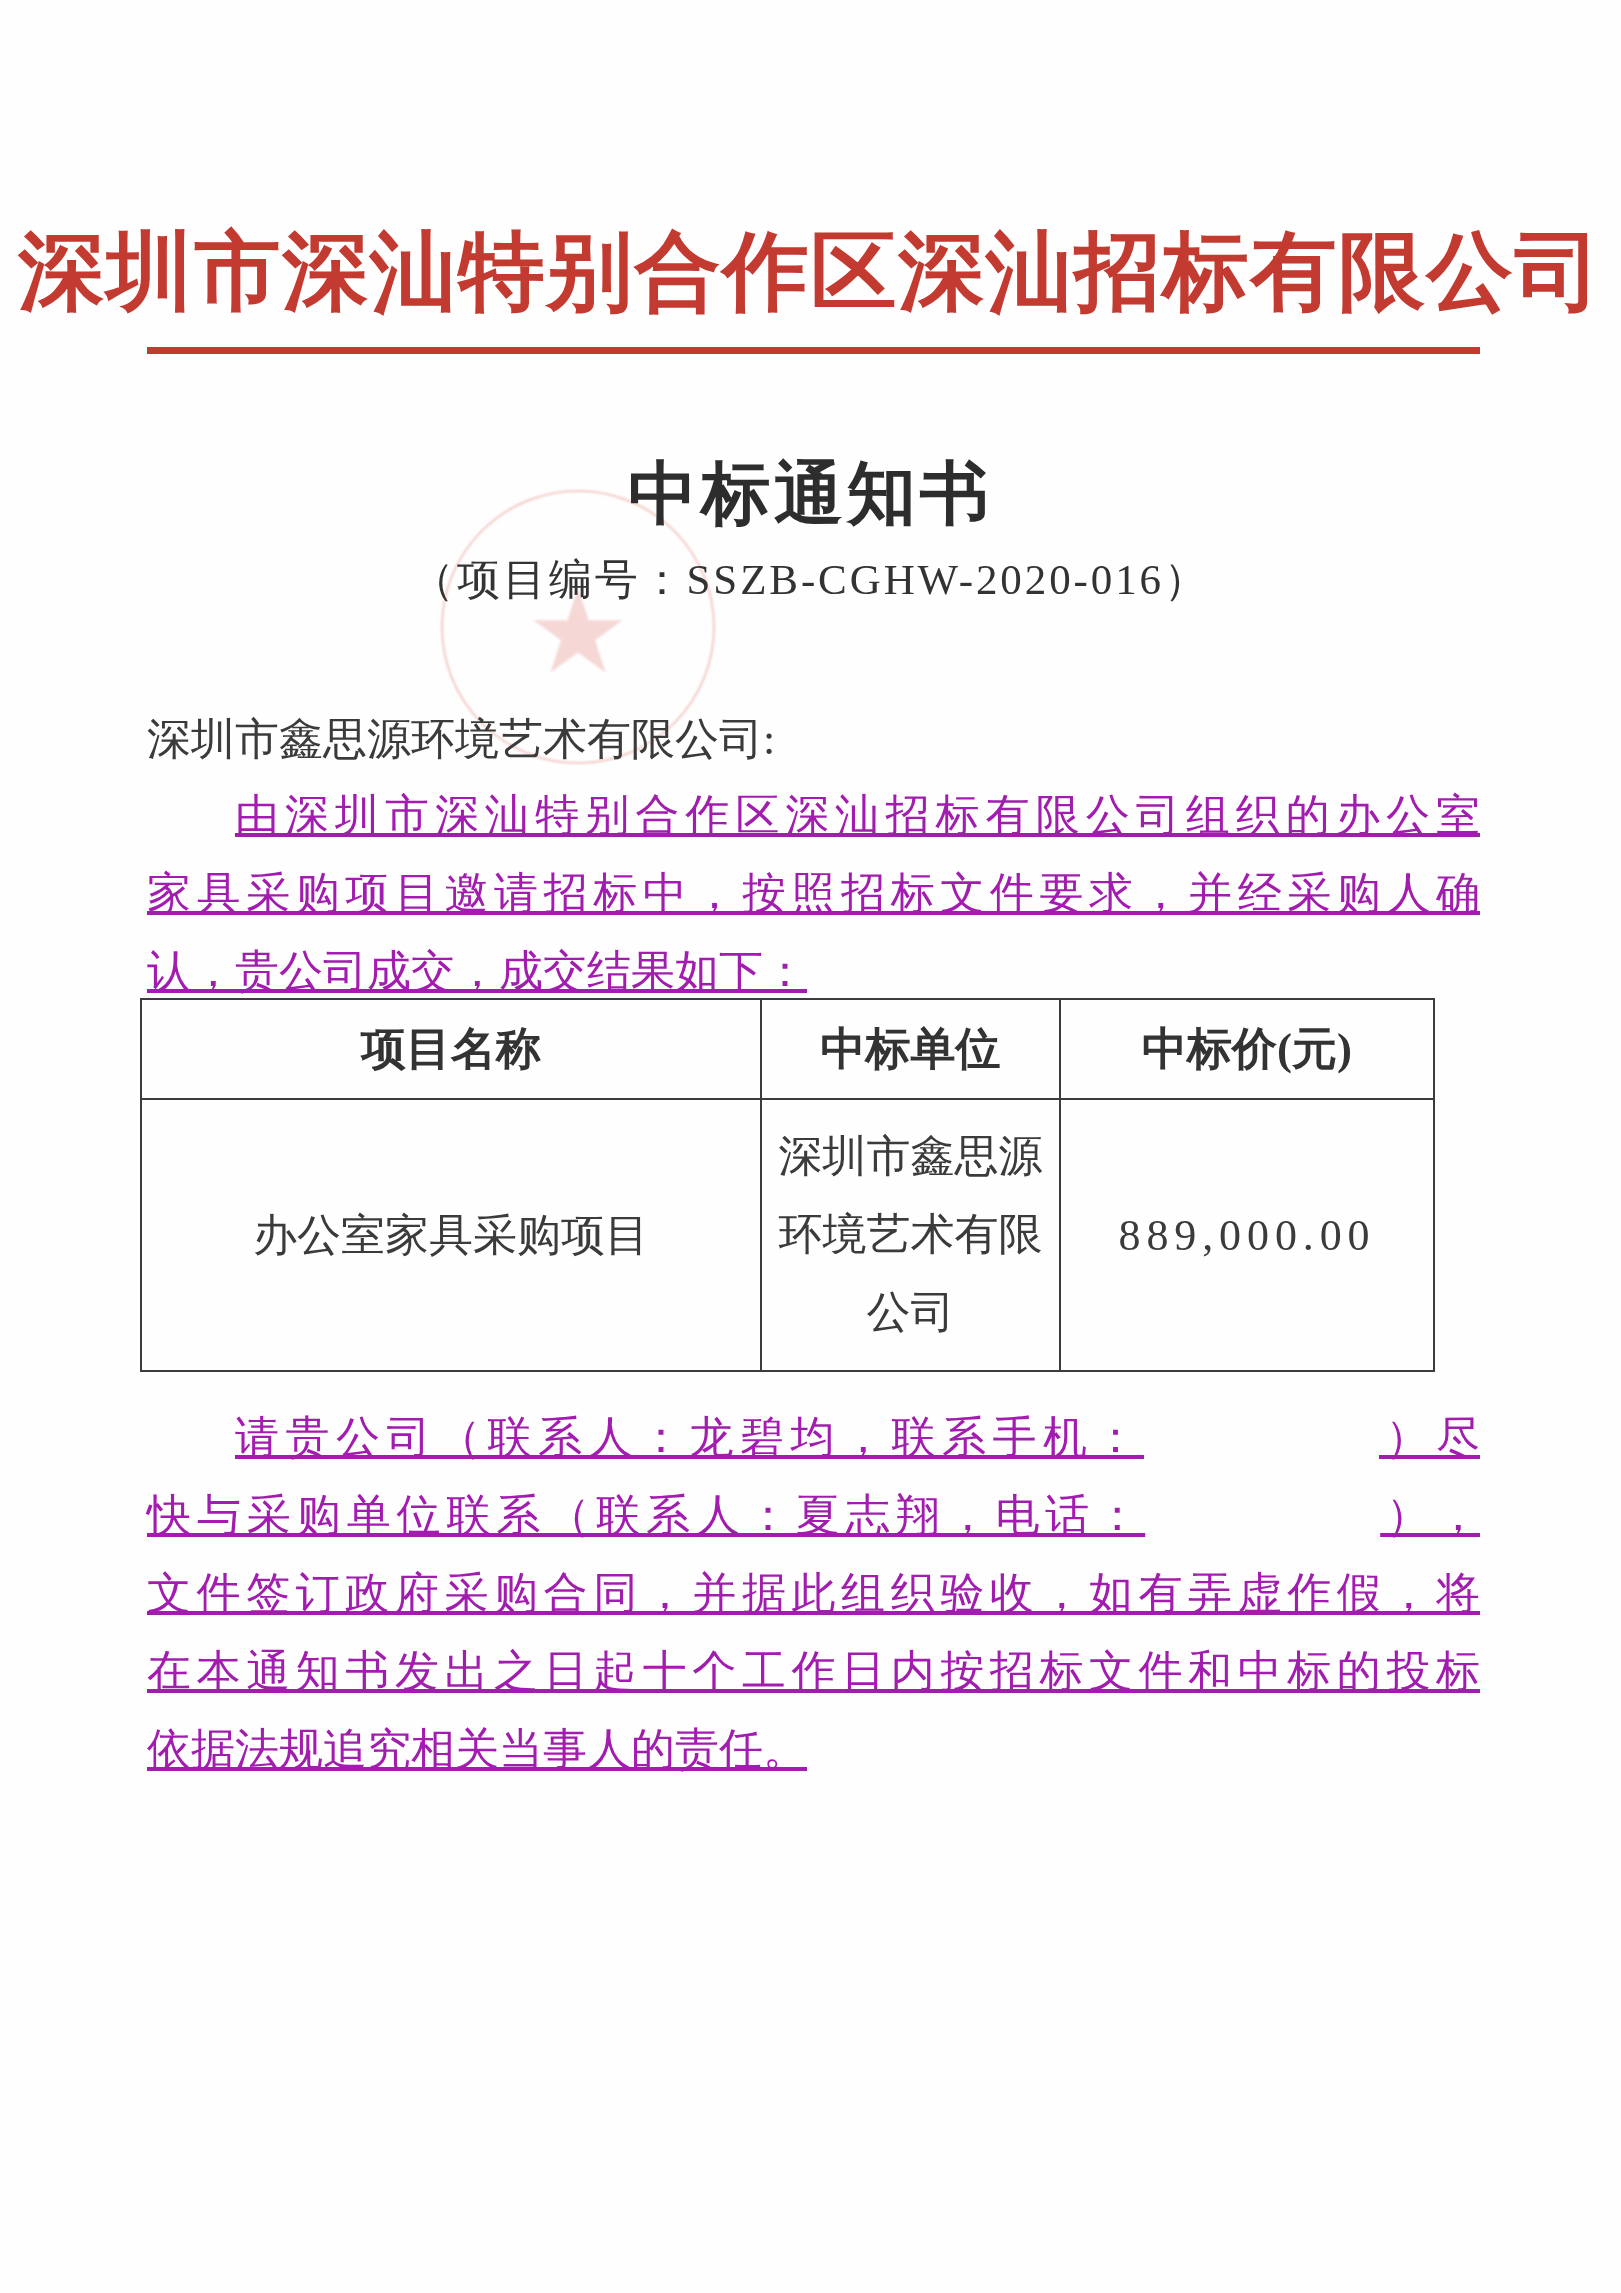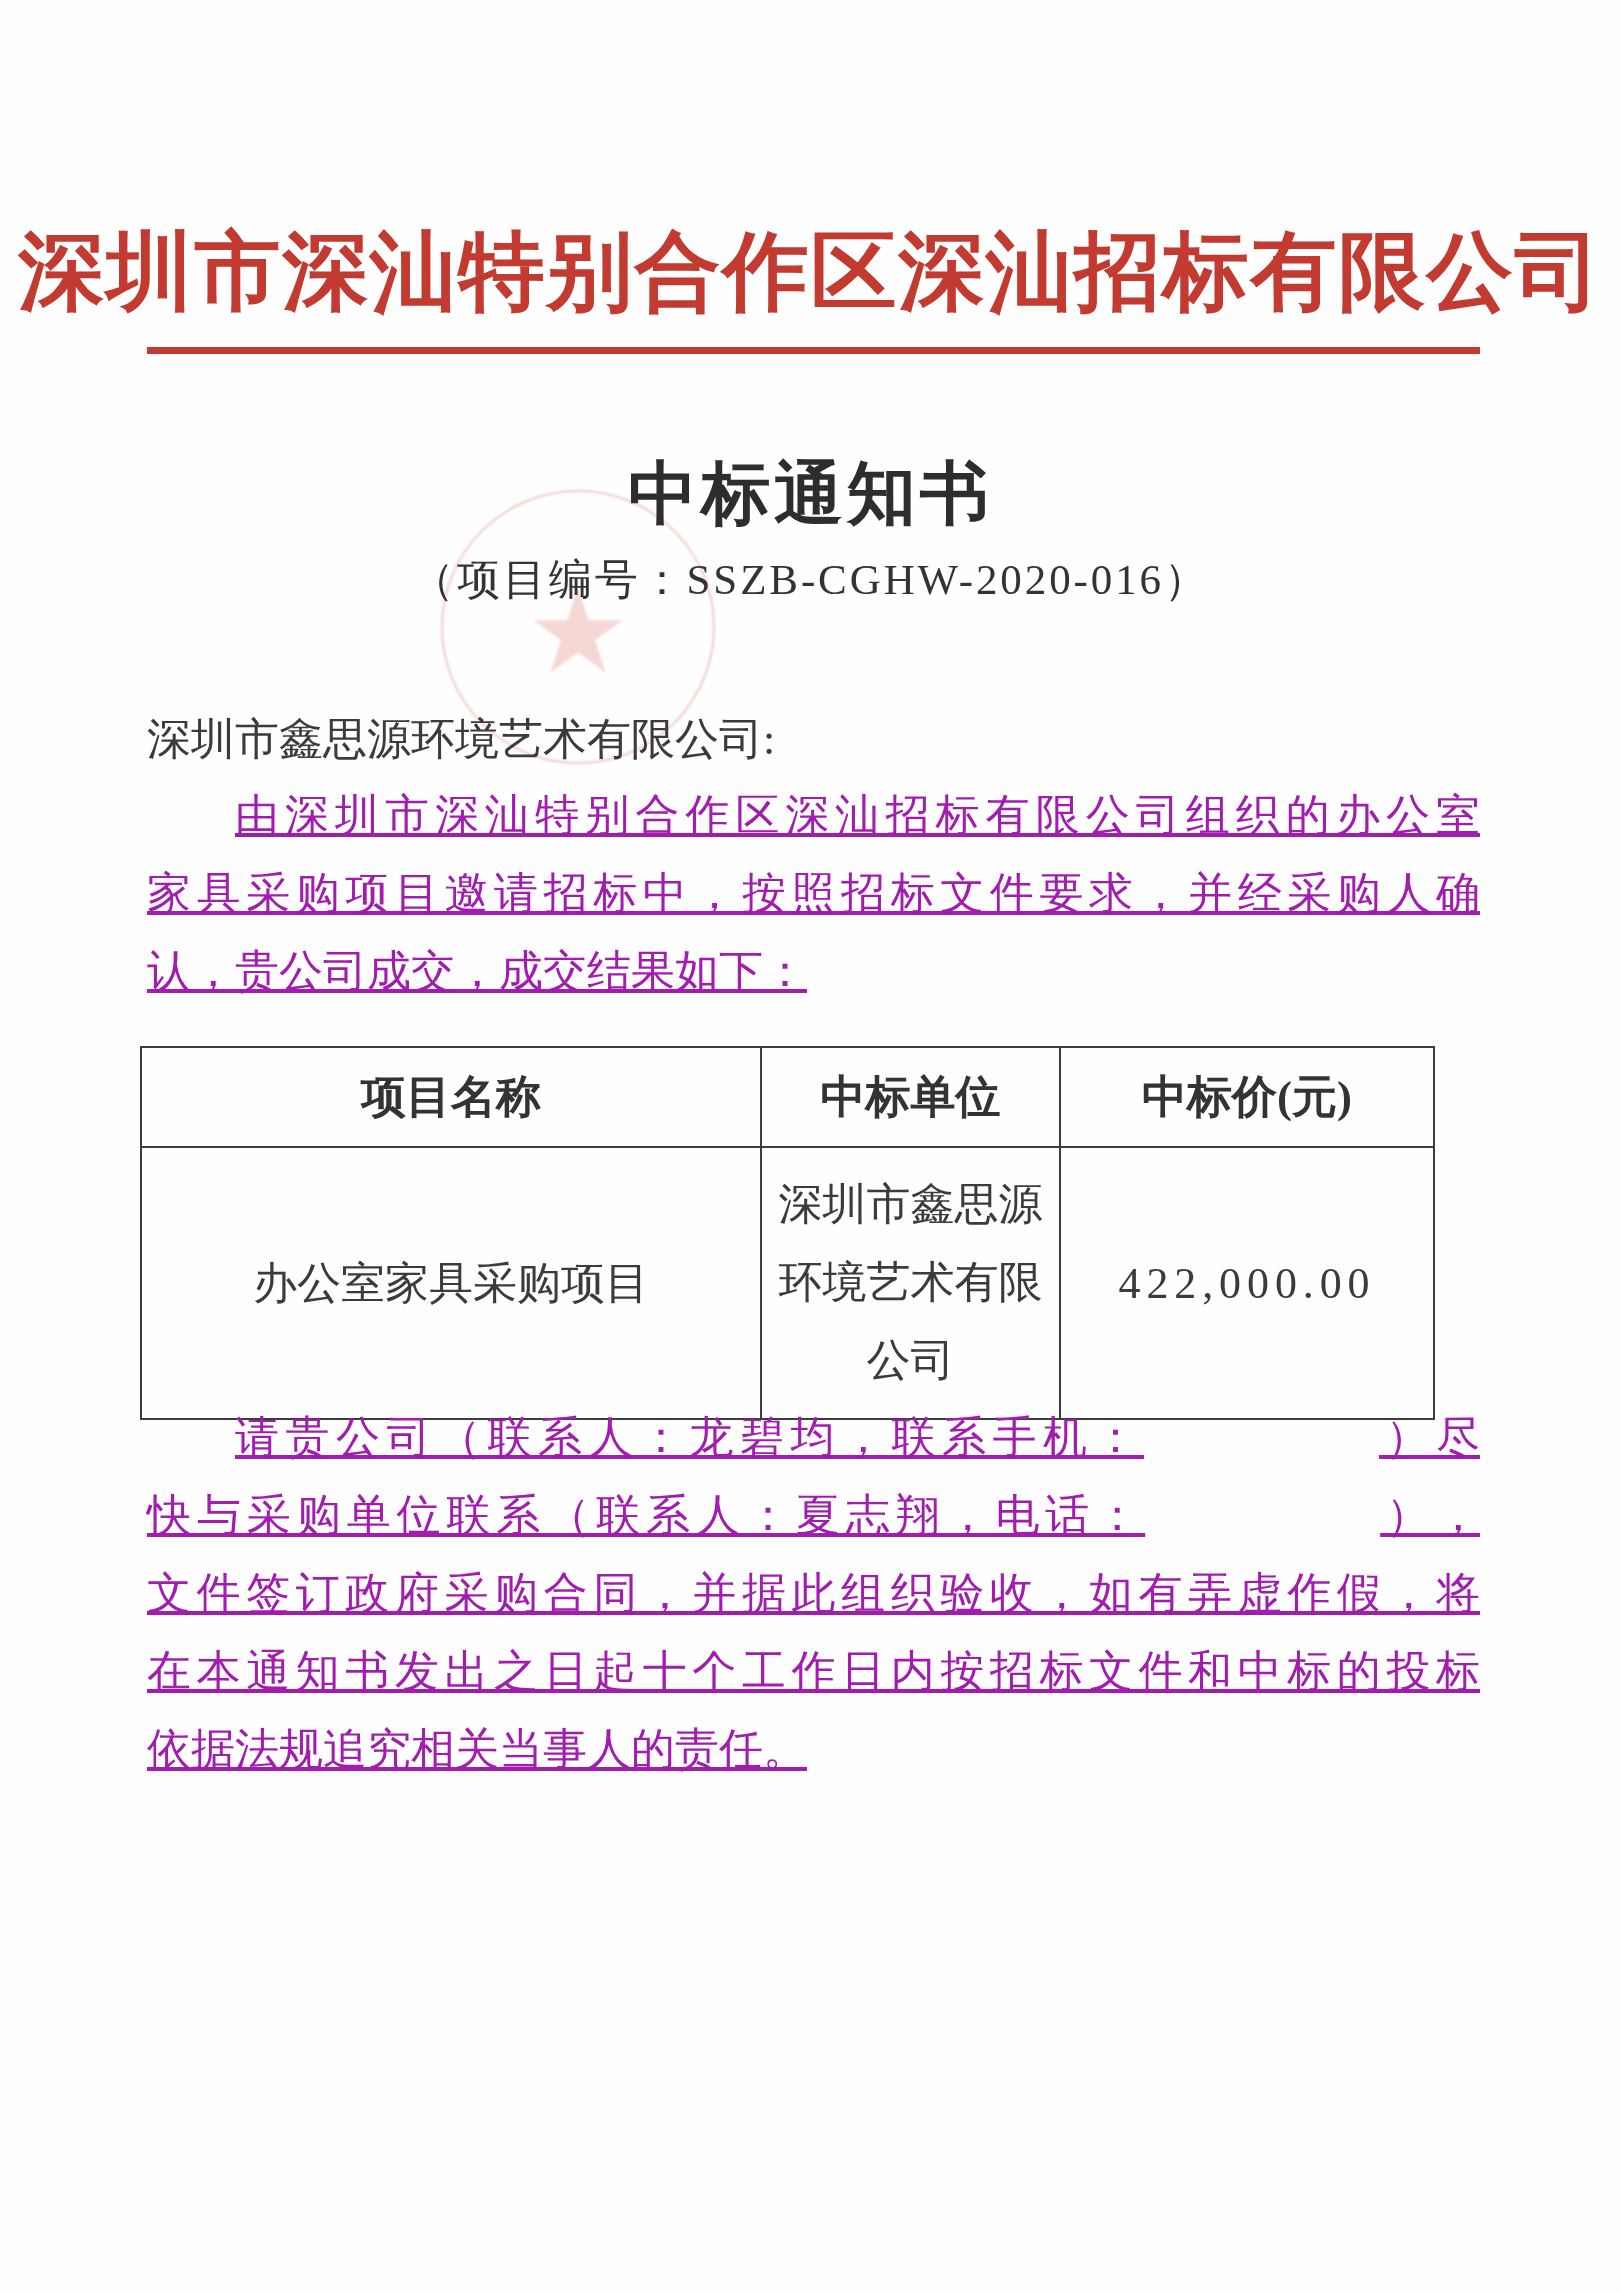--- a/index.html
+++ b/index.html
@@ -63,21 +63,21 @@
   .para{position:absolute;left:147px;width:1333px;}
   .para1{top:777px;}
   .closing{top:1399px;}
   .line{font-size:44px;line-height:78px;color:#a21caf;text-decoration:underline;}
   .line.fill{text-align:justify;text-align-last:justify;}
   .line.indent{text-indent:88px;}
   .gap{display:inline-block;width:235px;}
 
   
   .result-table{
-    position:absolute;top:1046px;left:140px;
+    position:absolute;top:998px;left:140px;
     width:1288px;
     border-collapse:collapse;
     table-layout:fixed;
     padding-left:39px;
   }
   .result-table td{
     border:2px solid #3c3c3c;
     text-align:center;vertical-align:middle;
     color:#3b3b3b;
     padding:0;
@@ -124,21 +124,21 @@
         <td class="col2">中标单位</td>
         <td class="col3">中标价(元)</td>
       </tr>
       <tr class="brow">
         <td class="col1">办公室家具采购项目</td>
         <td class="col2">
           <div class="winner-line">深圳市鑫思源</div>
           <div class="winner-line">环境艺术有限</div>
           <div class="winner-line">公司</div>
         </td>
-        <td class="col3 price-cell">422,000.00</td>
+        <td class="col3 price-cell">889,000.00</td>
       </tr>
     </tbody>
   </table>
 
   <div class="para closing">
     <div class="line fill indent">
       <span>请贵公司（联系人：龙碧均，联系手机：</span><span class="gap"></span><span>）尽</span>
     </div>
     <div class="line fill">
       <span>快与采购单位联系（联系人：夏志翔，电话：</span><span class="gap"></span><span>），</span>

